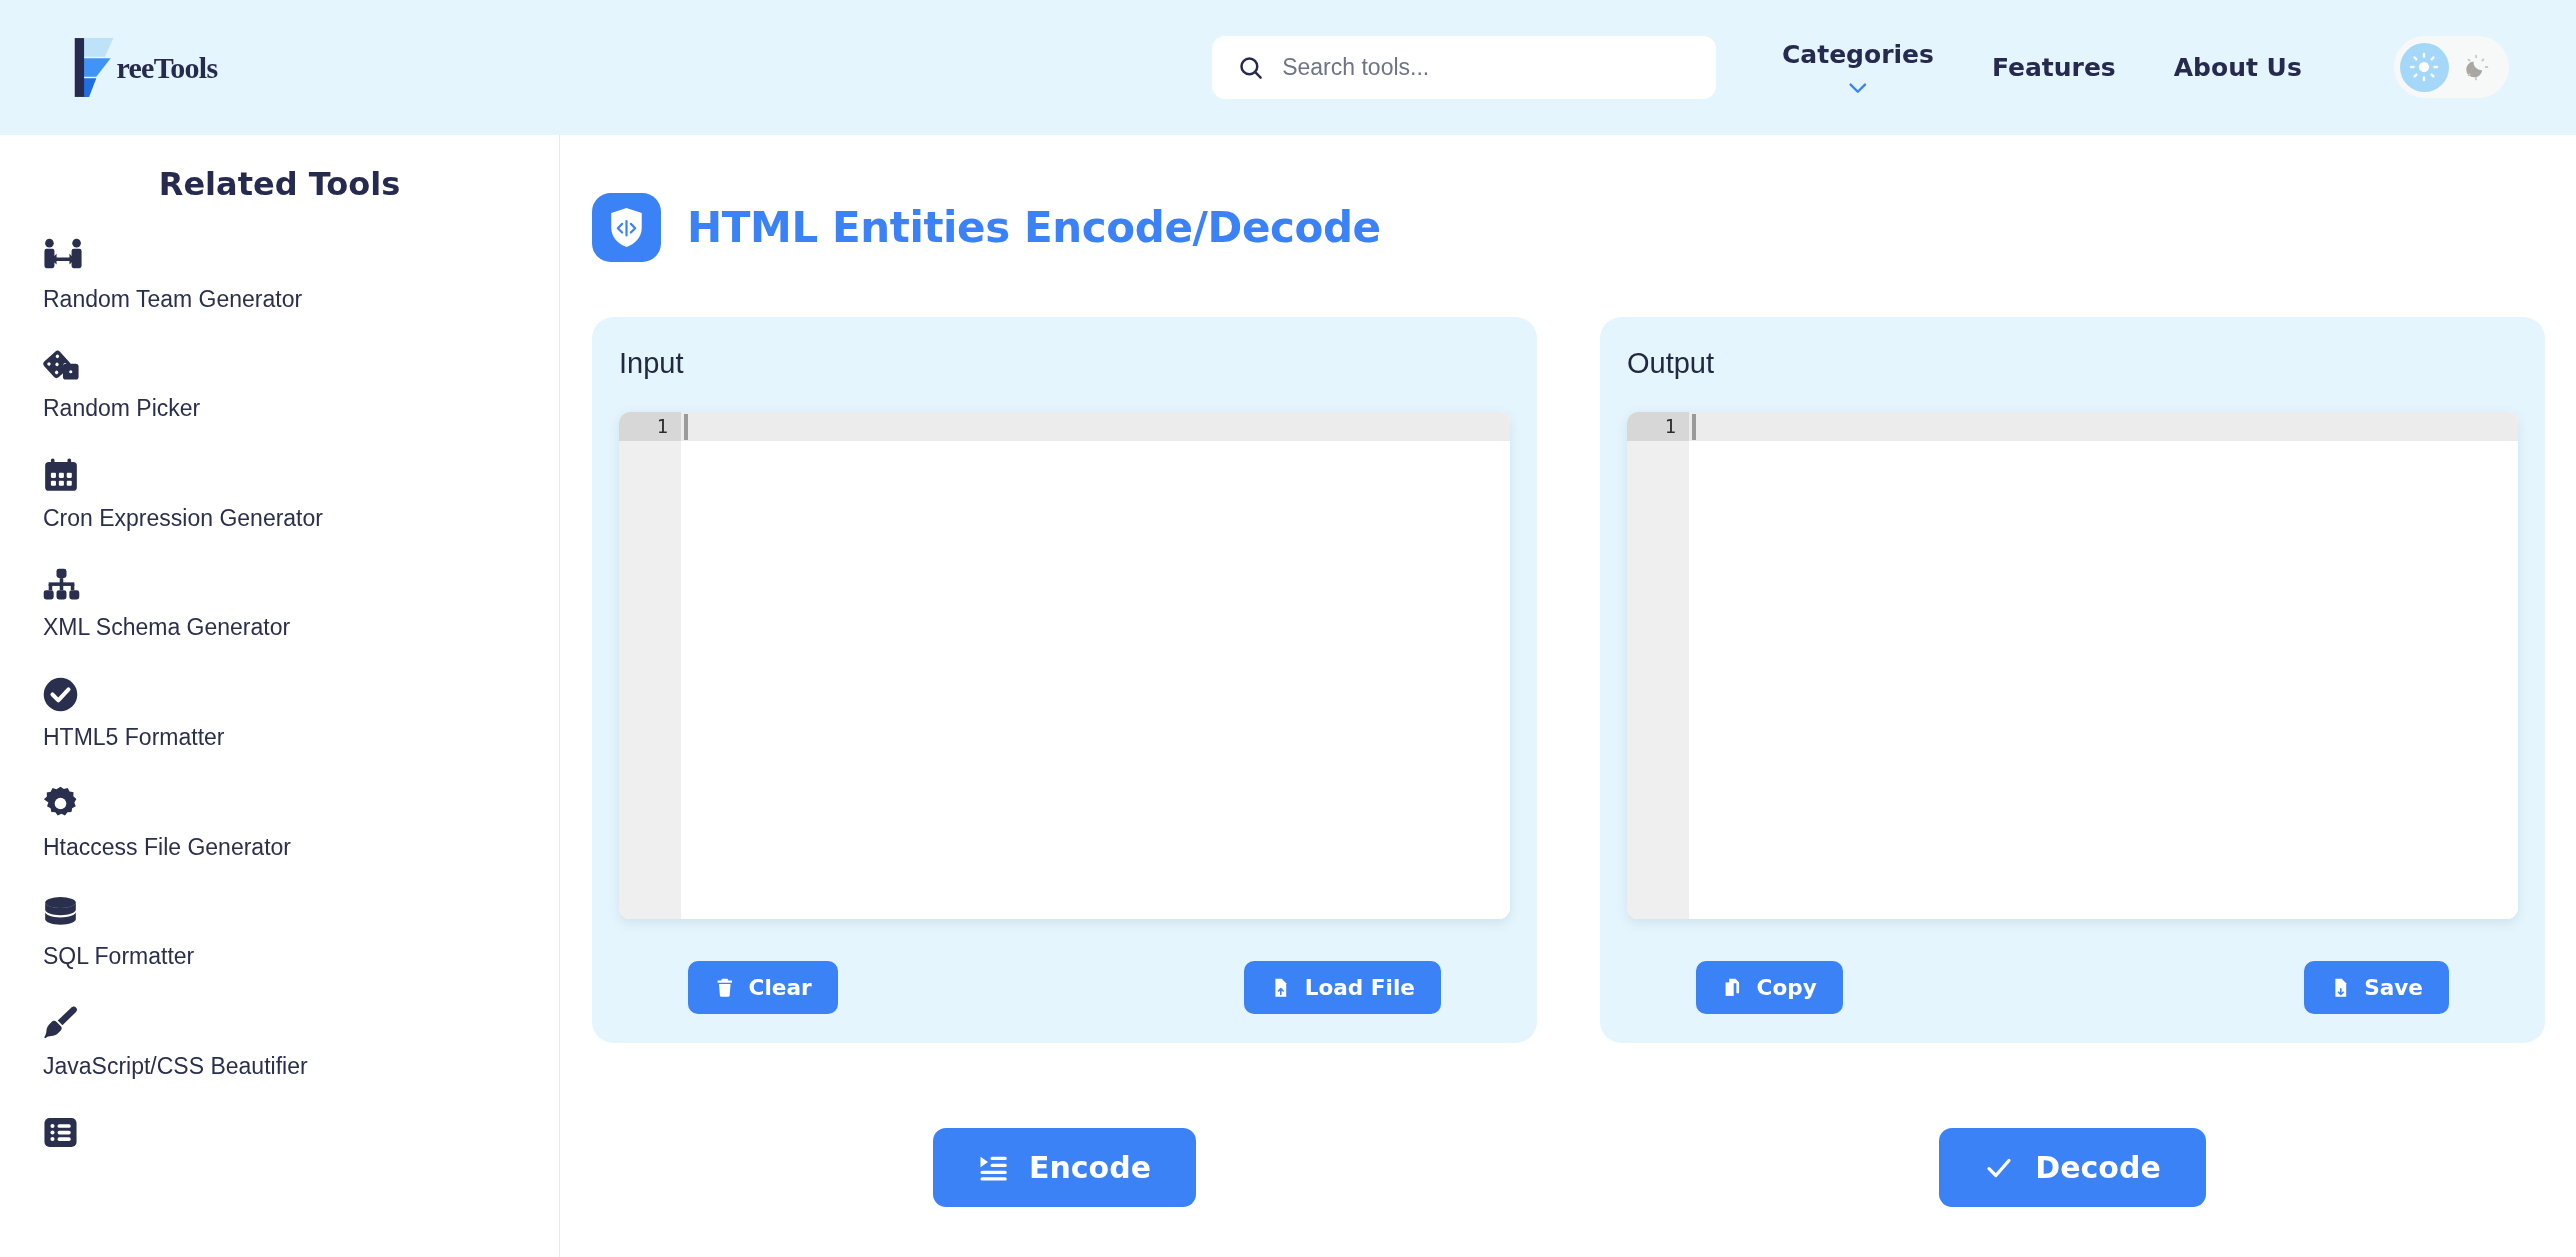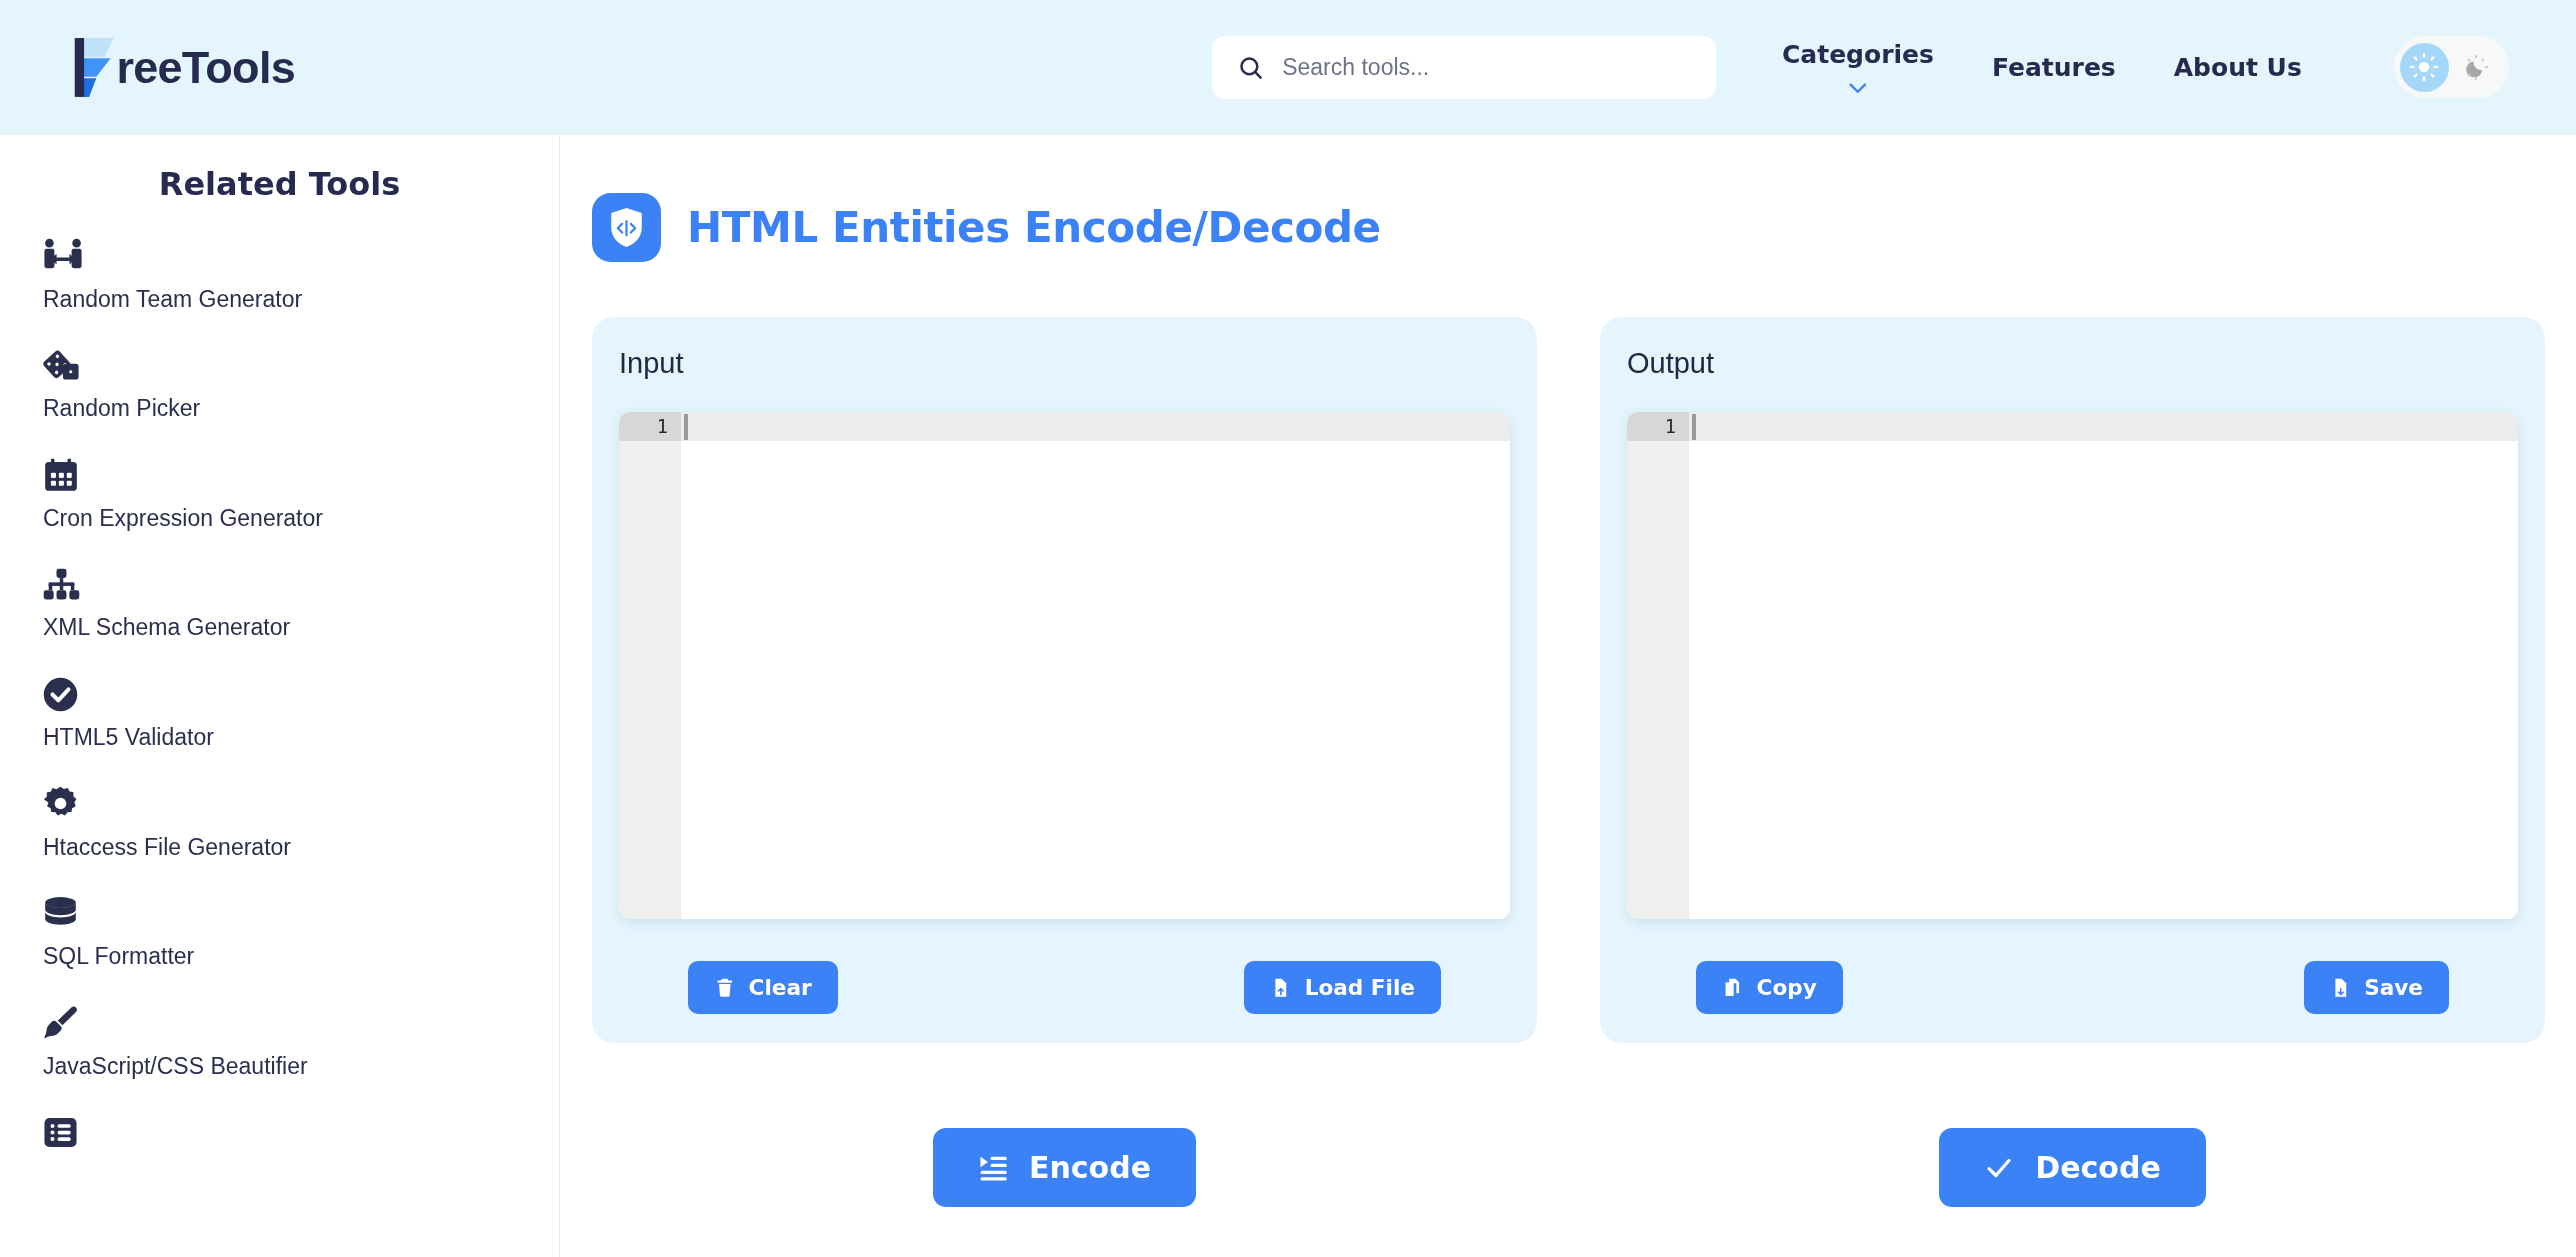--- a/index.html
+++ b/index.html
@@ -17,23 +17,23 @@
     width: 2576px; height: 135px;
     background: #e4f5fd;
     display: flex; align-items: center;
   }
   .logo-wrap {
     position: absolute; left: 69px; top: 35px;
     display: flex; align-items: center; gap: 2.9px;
   }
   .logo-mark { width: 56px; height: 65px; position: relative; flex: none; }
   .logo-text {
-    font-size: 45px; font-weight: 700; color: #272a4f;
+    font-size: 30px; font-weight: 700; color: #272a4f;
     letter-spacing: -0.7px; margin-left: -11.5px;
-    font-family: Liberation Sans, sans-serif;
+    font-family: Liberation Serif, serif;
   }
 
   .search-box {
     position: absolute; left: 1212px; top: 36px;
     width: 504px; height: 63px;
     background: #ffffff; border-radius: 13px;
     display: flex; align-items: center; padding: 0 24.5px;
     gap: 18.7px;
   }
   .search-input-txt {
@@ -332,21 +332,21 @@
     </div>
 
 
     <div class="tool-item">
       <div class="tool-icon">
         <svg width="35" height="35" viewBox="0 0 48 48">
           <circle cx="24" cy="24" r="23" fill="#2a2f4e"></circle>
           <polyline points="13,24 21,32 35,17" fill="none" stroke="#ffffff" stroke-width="5.5" stroke-linecap="round" stroke-linejoin="round"></polyline>
         </svg>
       </div>
-      <div class="tool-label">HTML5 Validator</div>
+      <div class="tool-label">HTML5 Formatter</div>
     </div>
 
     <div class="tool-item">
       <div class="tool-icon">
         <svg width="35" height="35" viewBox="0 0 48 48" fill="#2a2f4e">
           <path d="M24 1l4.6 3.1 5.3-1.4 2.6 4.9 5.4 1.1-.3 5.5 4.2 3.6-2.8 4.8 1.9 5.2-4.9 2.6-1 5.4-5.5.2-3.3 4.4-5-2.3-5 2.3-3.3-4.4-5.5-.2-1-5.4-4.9-2.6 1.9-5.2L1.2 18l4.2-3.6-.3-5.5 5.4-1.1 2.6-4.9 5.3 1.4z"></path>
           <circle cx="24" cy="24" r="8" fill="#ffffff"></circle>
         </svg>
       </div>
       <div class="tool-label">Htaccess File Generator</div>

